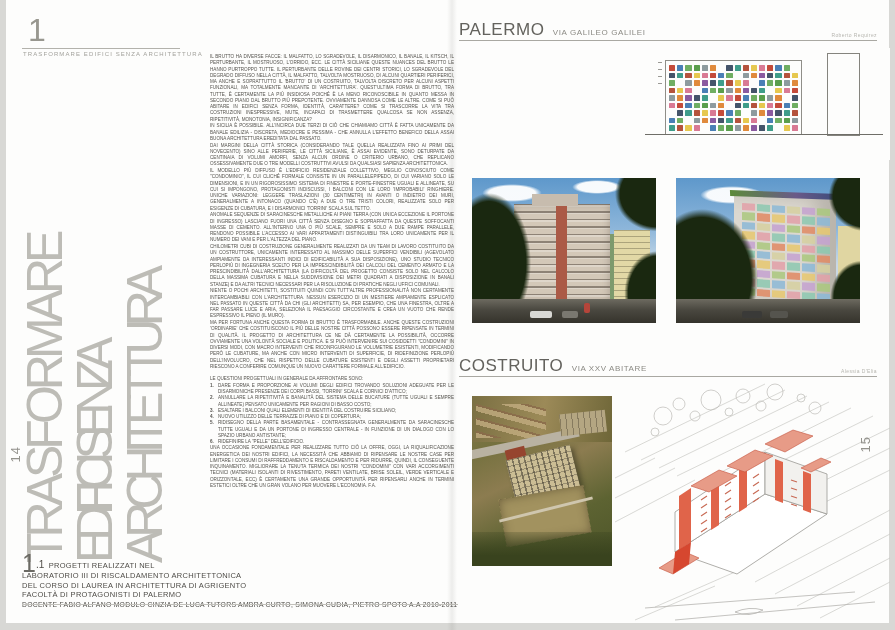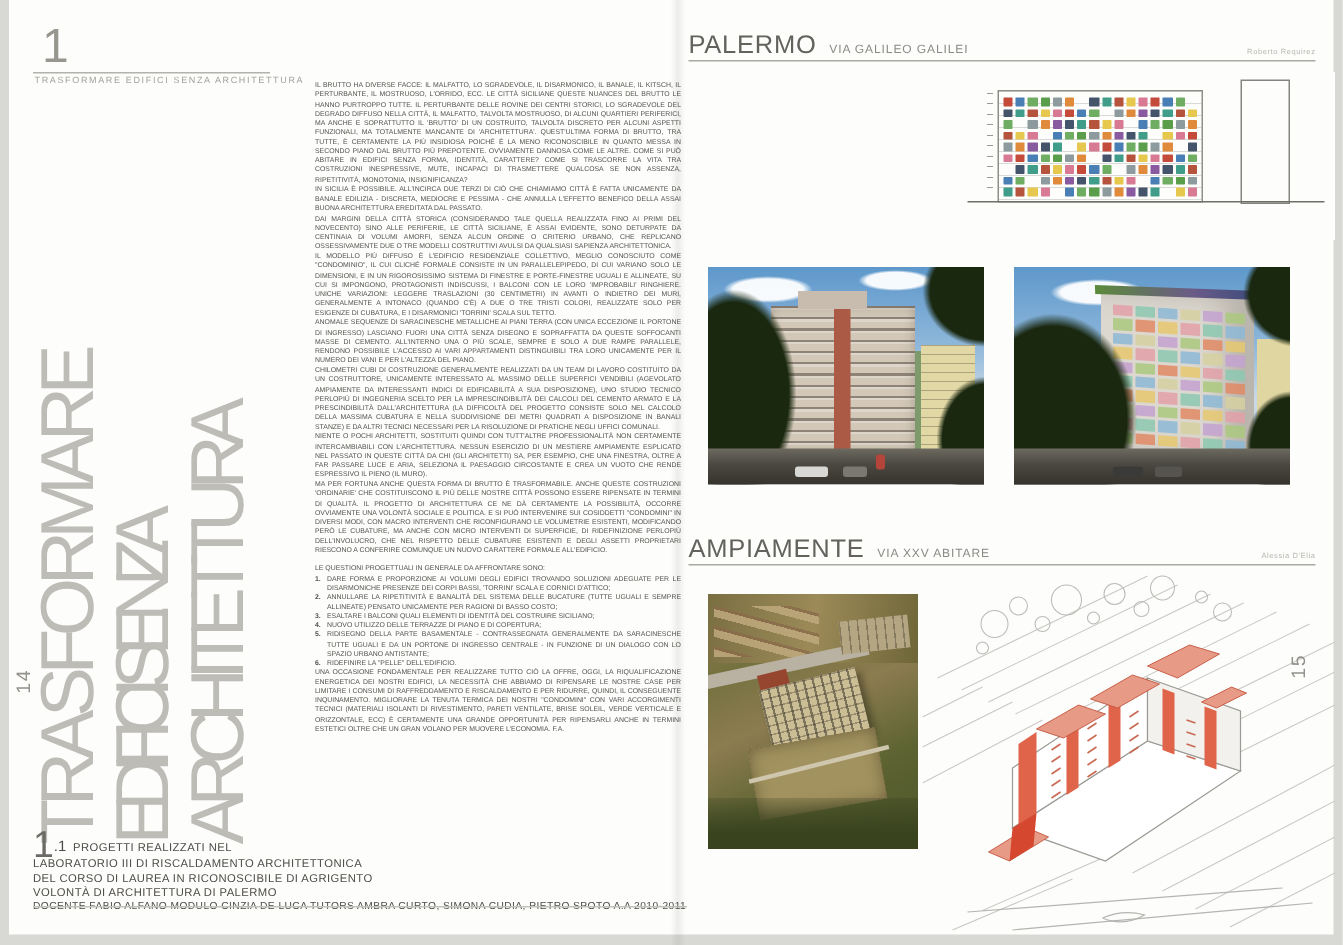--- a/index.html
+++ b/index.html
@@ -170,22 +170,22 @@
       </div>
       <p>UNA OCCASIONE FONDAMENTALE PER REALIZZARE TUTTO CIÒ LA OFFRE, OGGI, LA RIQUALIFICAZIONE ENERGETICA DEI NOSTRI EDIFICI, LA NECESSITÀ CHE ABBIAMO DI RIPENSARE LE NOSTRE CASE PER LIMITARE I CONSUMI DI RAFFREDDAMENTO E RISCALDAMENTO E PER RIDURRE, QUINDI, IL CONSEGUENTE INQUINAMENTO. MIGLIORARE LA TENUTA TERMICA DEI NOSTRI "CONDOMINI" CON VARI ACCORGIMENTI TECNICI (MATERIALI ISOLANTI DI RIVESTIMENTO, PARETI VENTILATE, BRISE SOLEIL, VERDE VERTICALE E ORIZZONTALE, ECC) È CERTAMENTE UNA GRANDE OPPORTUNITÀ PER RIPENSARLI ANCHE IN TERMINI ESTETICI OLTRE CHE UN GRAN VOLANO PER MUOVERE L'ECONOMIA. F.A.</p>
     </div>
 
   <div class="credits">
     <div class="row1">
       <span class="big">1</span><span class="sub">.1</span>
       <span class="t1">PROGETTI REALIZZATI NEL</span>
     </div>
     <div class="line">LABORATORIO III DI RISCALDAMENTO ARCHITETTONICA</div>
-    <div class="line">DEL CORSO DI LAUREA IN RICONOSCIBILE DI AGRIGENTO</div>
-    <div class="line">VOLONTÀ DI ARCHITETTURA DI PALERMO</div>
+    <div class="line">DEL CORSO DI LAUREA IN ARCHITETTURA DI AGRIGENTO</div>
+    <div class="line">FACOLTÀ DI PROTAGONISTI DI PALERMO</div>
     <div class="line last">DOCENTE FABIO ALFANO  MODULO CINZIA DE LUCA  TUTORS AMBRA CURTO, SIMONA CUDIA, PIETRO SPOTO  A.A 2010-2011</div>
   </div>
   <div class="creditrule"></div>
 
   <div class="gutter"></div>
 
   <div class="sec-head" style="top:20px;">
     <span class="city">PALERMO</span>
     <span class="street">VIA GALILEO GALILEI</span>
     <span class="author">Roberto Requirez</span>
@@ -434,21 +434,21 @@
     <div class="bright"></div>
     <div class="tree" style="left:-34px;top:26px;width:120px;height:150px;"></div>
     <div class="tree" style="left:150px;top:-20px;width:80px;height:76px;"></div>
     <div class="tree" style="left:152px;top:80px;width:66px;height:80px;"></div>
     <div class="street"></div>
     <div class="car" style="left:66px;width:20px;background:#3a3a38;"></div>
     <div class="car" style="left:94px;width:18px;background:#55544e;"></div>
   </div>
 
   <div class="sec-head" style="top:356px;">
-    <span class="city">AMPIAMENTE</span>
+    <span class="city">COSTRUITO</span>
     <span class="street">VIA XXV ABITARE</span>
     <span class="author">Alessia D'Elia</span>
     <span class="rule"></span>
   </div>
 
   <div id="aerial">
     <div class="hill"></div>
     <div class="houses"></div>
     <div class="road"></div>
     <div class="shed"></div>

